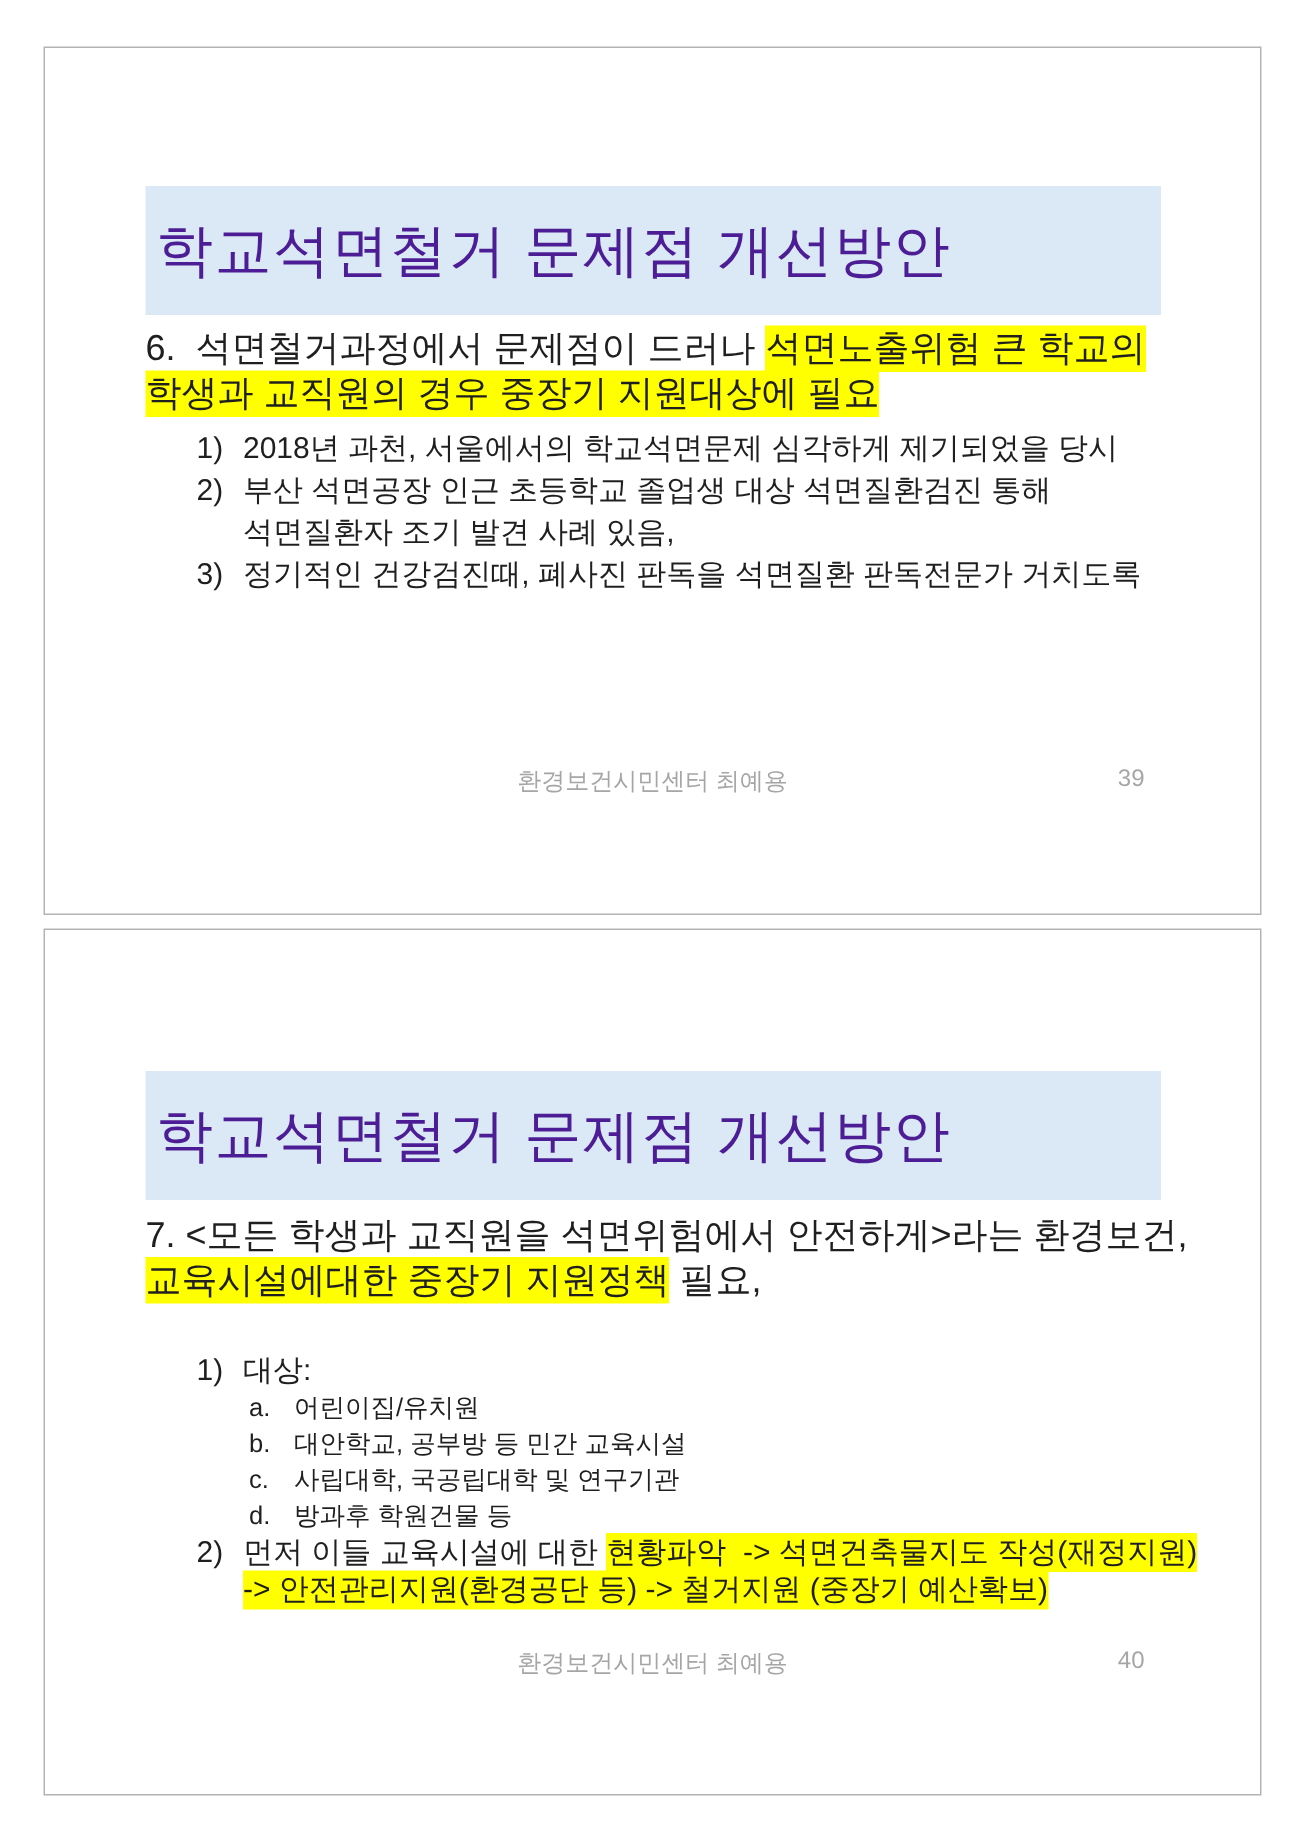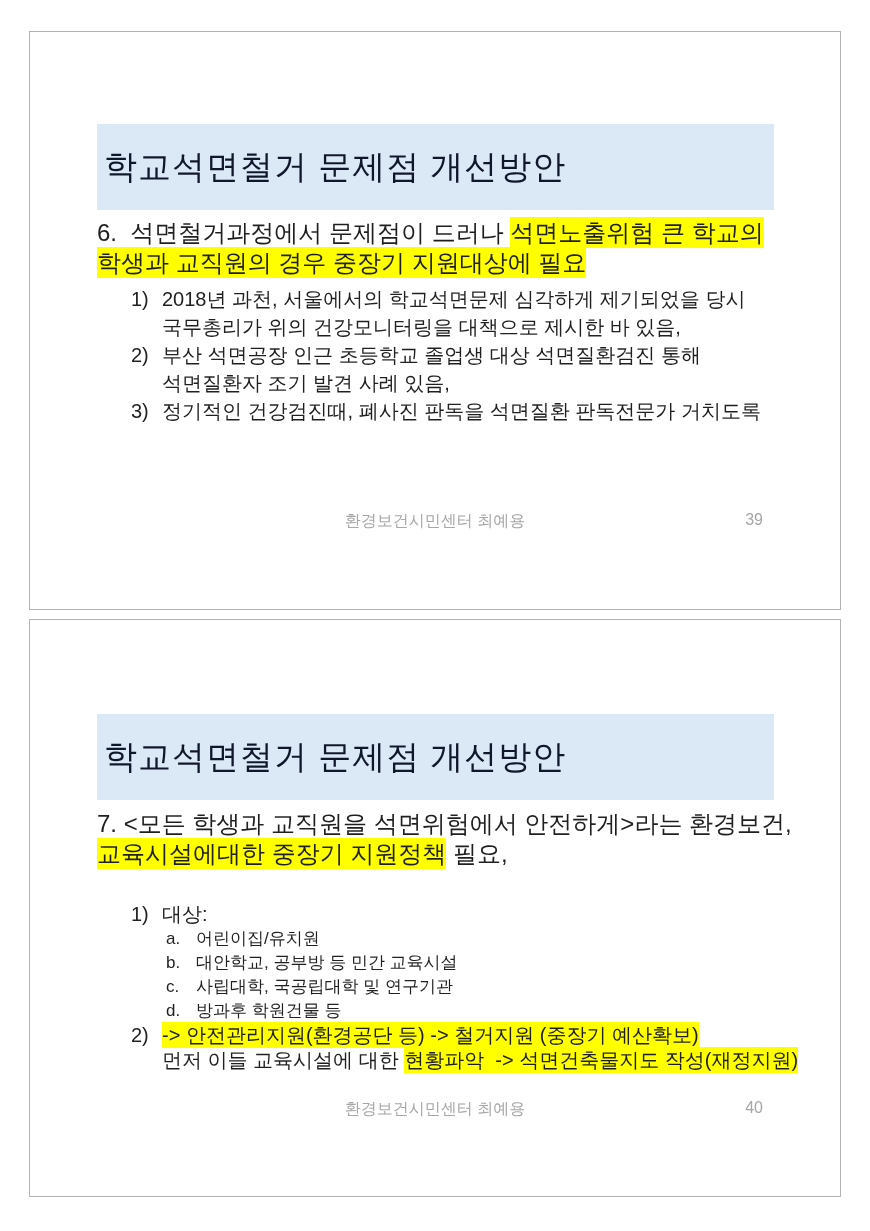--- a/index.html
+++ b/index.html
@@ -21,21 +21,21 @@
   #slide2 { top: 619px; height: 578px; }
 
   .title-band {
     position: absolute; left: 67px; top: 92px;
     width: 677px; height: 86px;
     background: var(--band, #dbe8f5);
     display: flex; align-items: center;
   }
   #slide2 .title-band { top: 94px; }
   .title-text {
-    font-size: 33px; letter-spacing: 1px; color: #0f172a;
+    font-size: 38px; letter-spacing: 1px; color: #4c1d95;
     padding-left: 7px; white-space: pre;
   }
 
   .para {
     position: absolute; left: 67px; top: 186px; width: 720px;
     font-size: 24px; line-height: 30px;
   }
   #slide2 .para { top: 189px; }
 
   .items { position: absolute; left: 101px; width: 700px; }
@@ -72,21 +72,20 @@
     </div>
     <div class="para">
         <div class="line para-line"><span class="plain">6.  석면철거과정에서 문제점이 드러나 </span><span class="hl">석면노출위험 큰 학교의</span></div>
         <div class="line para-line"><span class="hl">학생과 교직원의 경우 중장기 지원대상에 필요</span></div>
       </div>
     <div class="items">
         <div class="item level1">
           <span class="marker">1)</span>
           <div class="item-body">
             <div class="line item-line"><span class="plain">2018년 과천, 서울에서의 학교석면문제 심각하게 제기되었을 당시</span></div>
-            <div class="line item-line"><span class="plain">국무총리가 위의 건강모니터링을 대책으로 제시한 바 있음,</span></div>
           </div>
         </div>
         <div class="item level1">
           <span class="marker">2)</span>
           <div class="item-body">
             <div class="line item-line"><span class="plain">부산 석면공장 인근 초등학교 졸업생 대상 석면질환검진 통해</span></div>
             <div class="line item-line"><span class="plain">석면질환자 조기 발견 사례 있음,</span></div>
           </div>
         </div>
         <div class="item level1">
@@ -137,22 +136,22 @@
         </div>
         <div class="item level2">
           <span class="marker">d.</span>
           <div class="item-body">
             <div class="line item-line"><span class="plain">방과후 학원건물 등</span></div>
           </div>
         </div>
         <div class="item level1">
           <span class="marker">2)</span>
           <div class="item-body">
+            <div class="line item-line"><span class="plain">먼저 이들 교육시설에 대한 </span><span class="hl">현황파악  -&gt; 석면건축물지도 작성(재정지원)</span></div>
             <div class="line item-line"><span class="hl">-&gt; 안전관리지원(환경공단 등) -&gt; 철거지원 (중장기 예산확보)</span></div>
-            <div class="line item-line"><span class="plain">먼저 이들 교육시설에 대한 </span><span class="hl">현황파악  -&gt; 석면건축물지도 작성(재정지원)</span></div>
           </div>
         </div>
       </div>
     <div class="footer">
       <span class="credit">환경보건시민센터 최예용</span>
       <span class="pagenum">40</span>
     </div>
   </div>
 
 </div>

